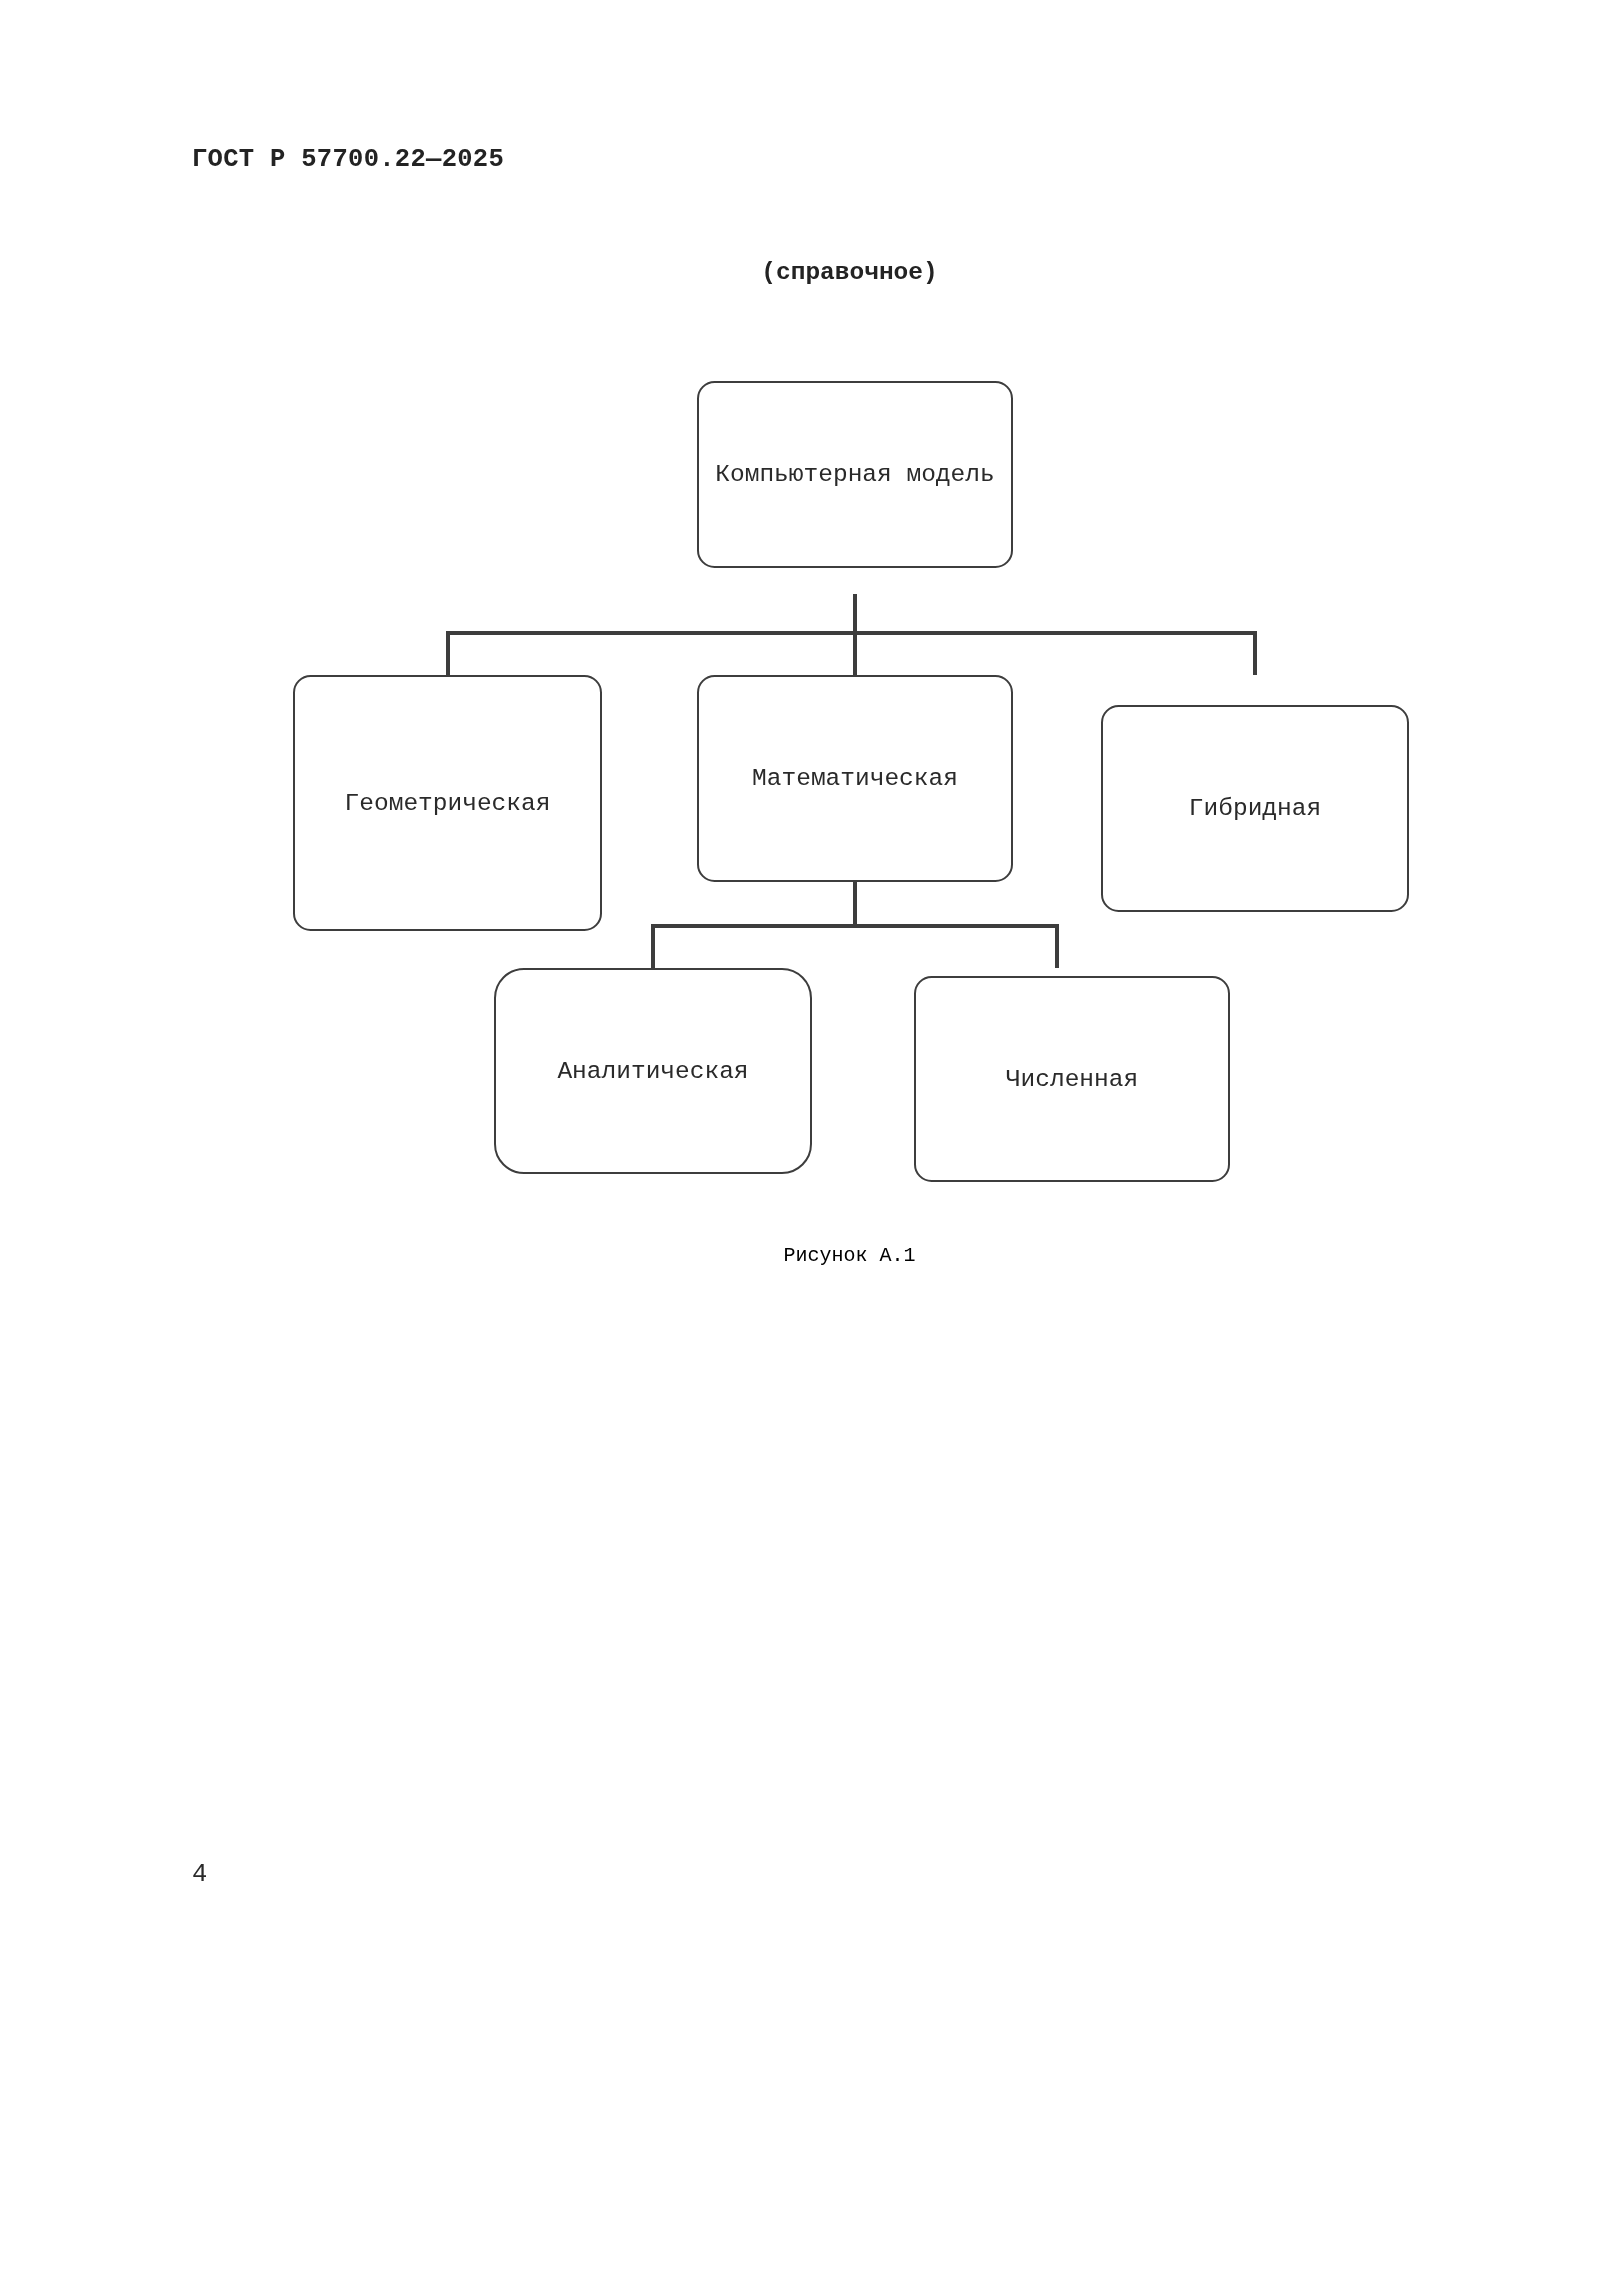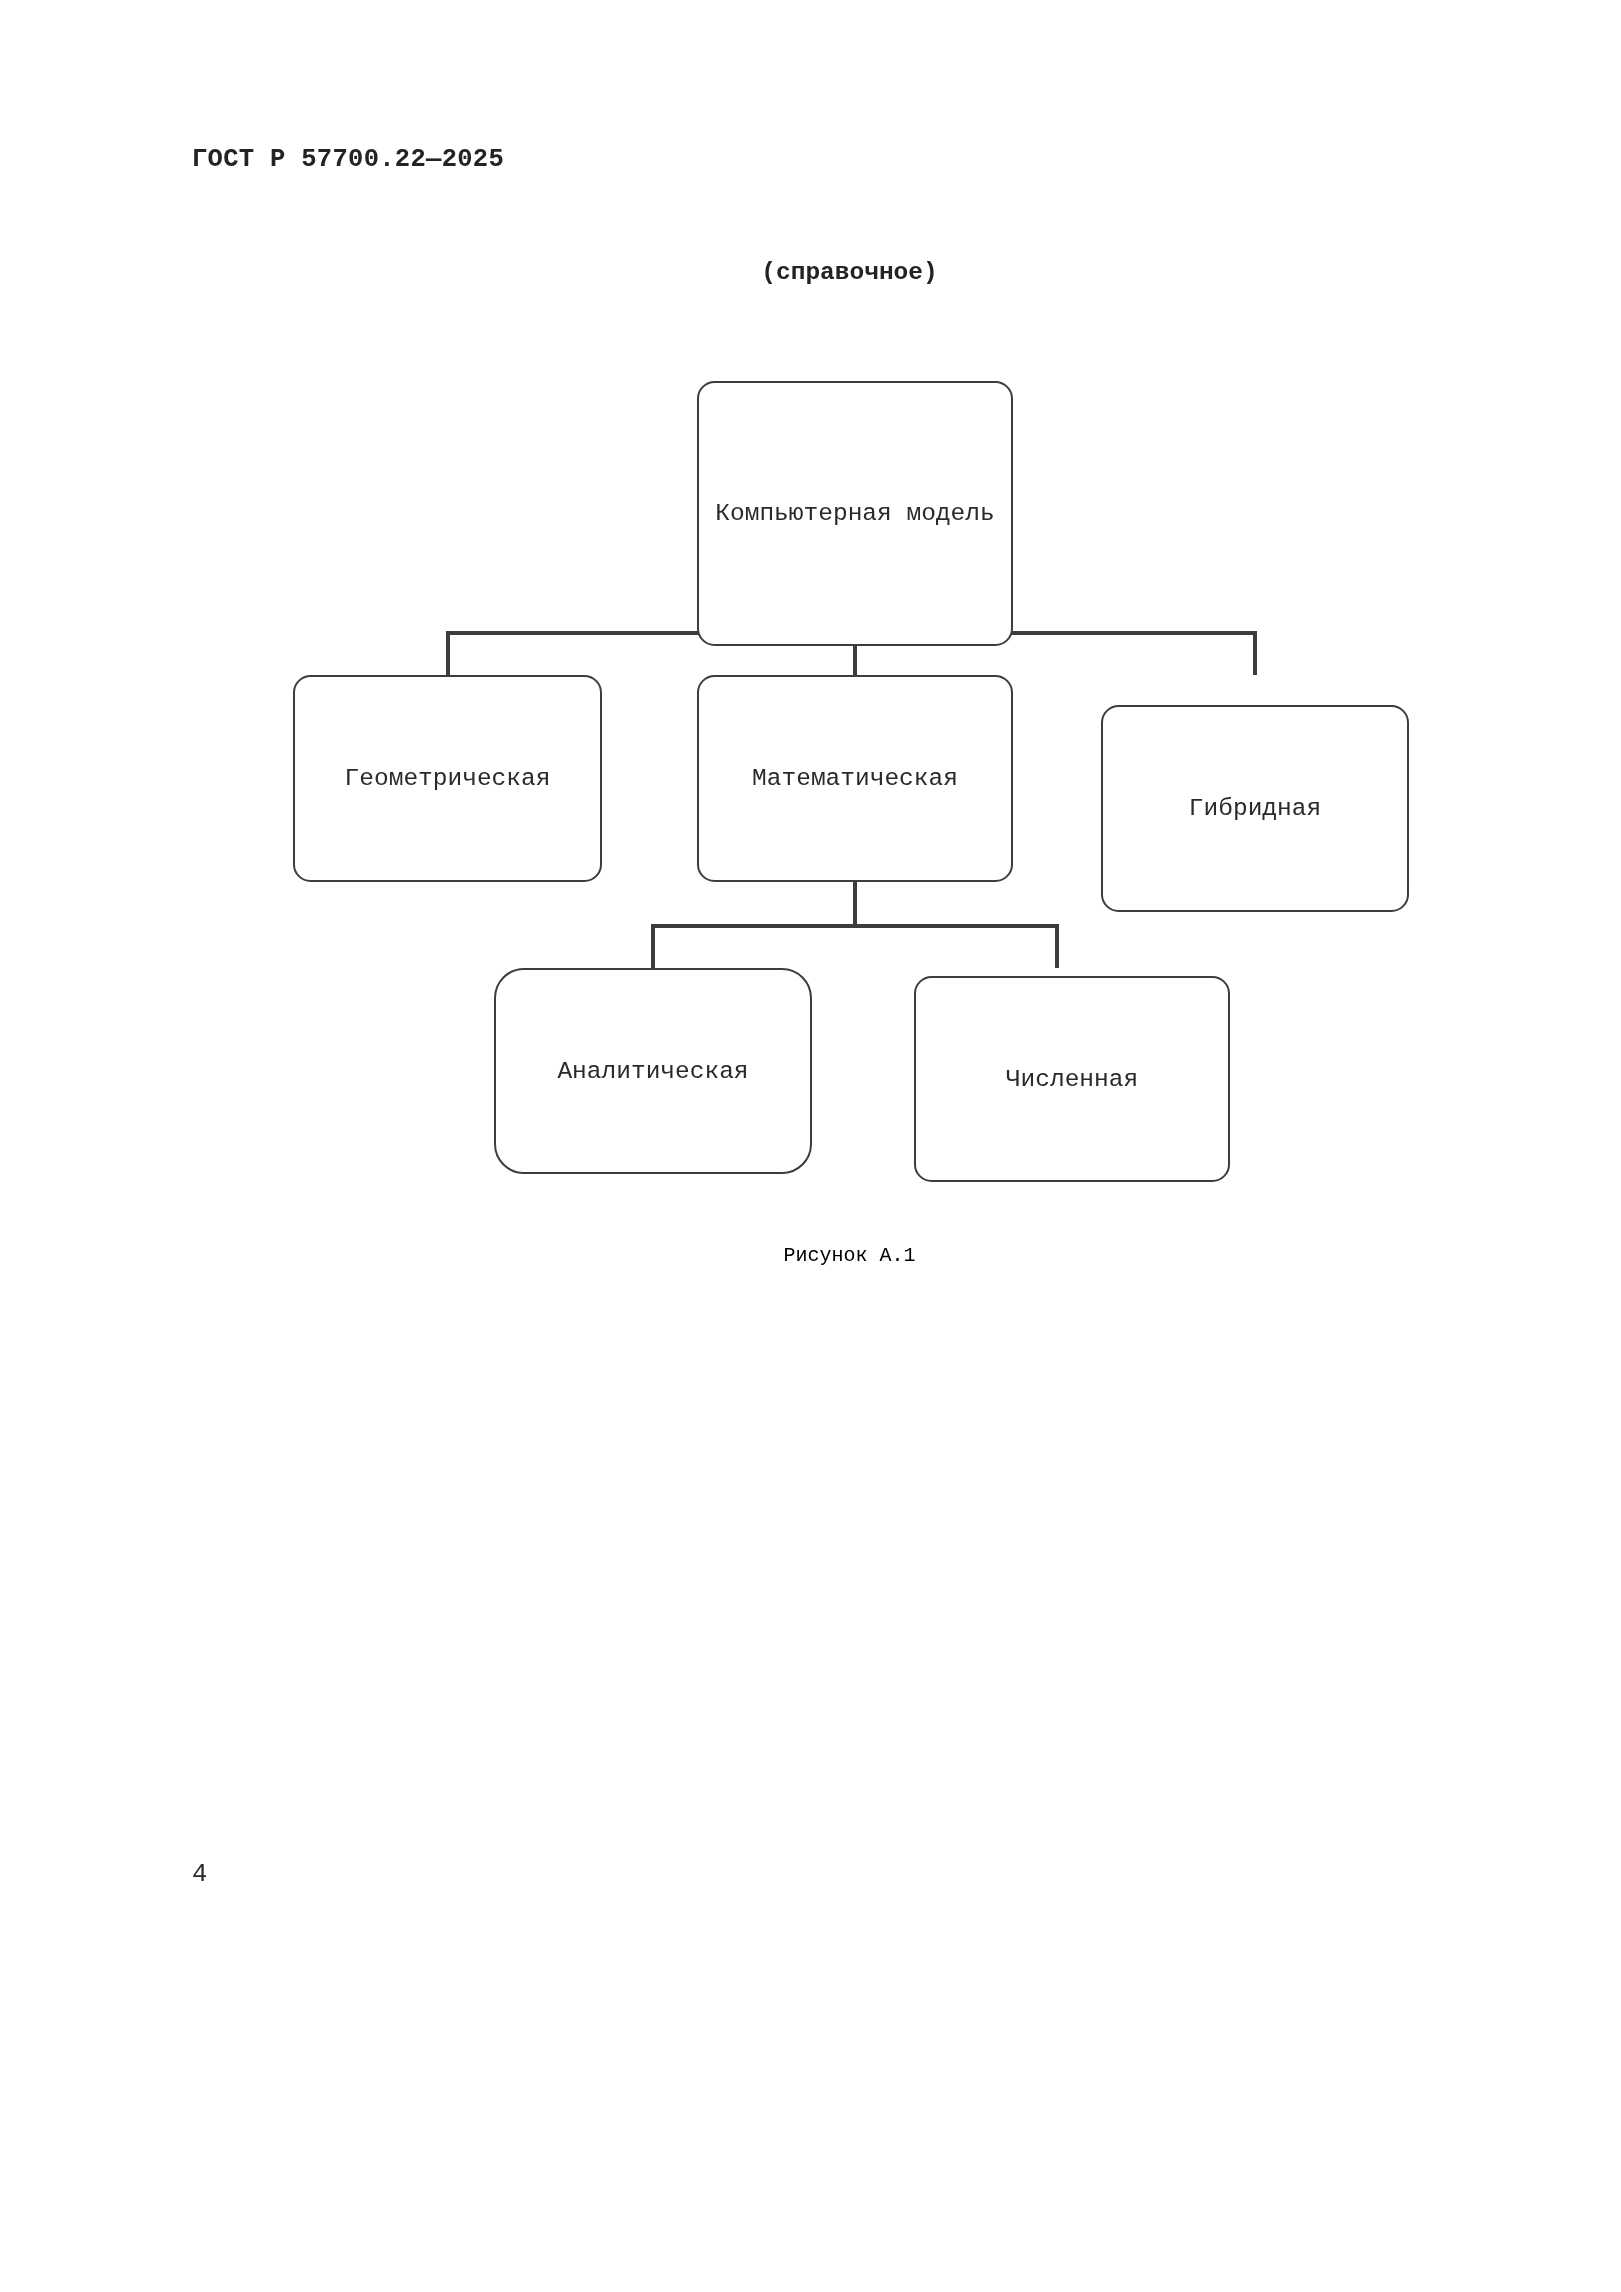--- a/index.html
+++ b/index.html
@@ -53,22 +53,22 @@
     border-radius: 17.6px;
     background: #ffffff;
     display: flex;
     align-items: center;
     justify-content: center;
     font-size: 24.5px;
     color: #2a2a2a;
     text-align: center;
     z-index: 2;
   }
-  .node-root        { left: 697px;  top: 381px; width: 316px; height: 265px; }
-  .node-geometric   { left: 293px;  top: 675px; width: 309px; height: 207px; }
+  .node-root        { left: 697px;  top: 381px; width: 316px; height: 187px; }
+  .node-geometric   { left: 293px;  top: 675px; width: 309px; height: 256px; }
   .node-math        { left: 697px;  top: 675px; width: 316px; height: 207px; }
   .node-hybrid      { left: 1101px; top: 705px; width: 308px; height: 207px; }
   .node-analytical  { left: 494px;  top: 968px; width: 318px; height: 206px; border-radius: 30px; }
   .node-numerical   { left: 899px;  top: 976px; width: 316px; height: 206px; margin-left: 15px; }
   .line {
     position: absolute;
     background: #3d3d3d;
     z-index: 1;
   }
   .v1  { left: 853px;  top: 594px; width: 3.9px;   height: 41px; }

